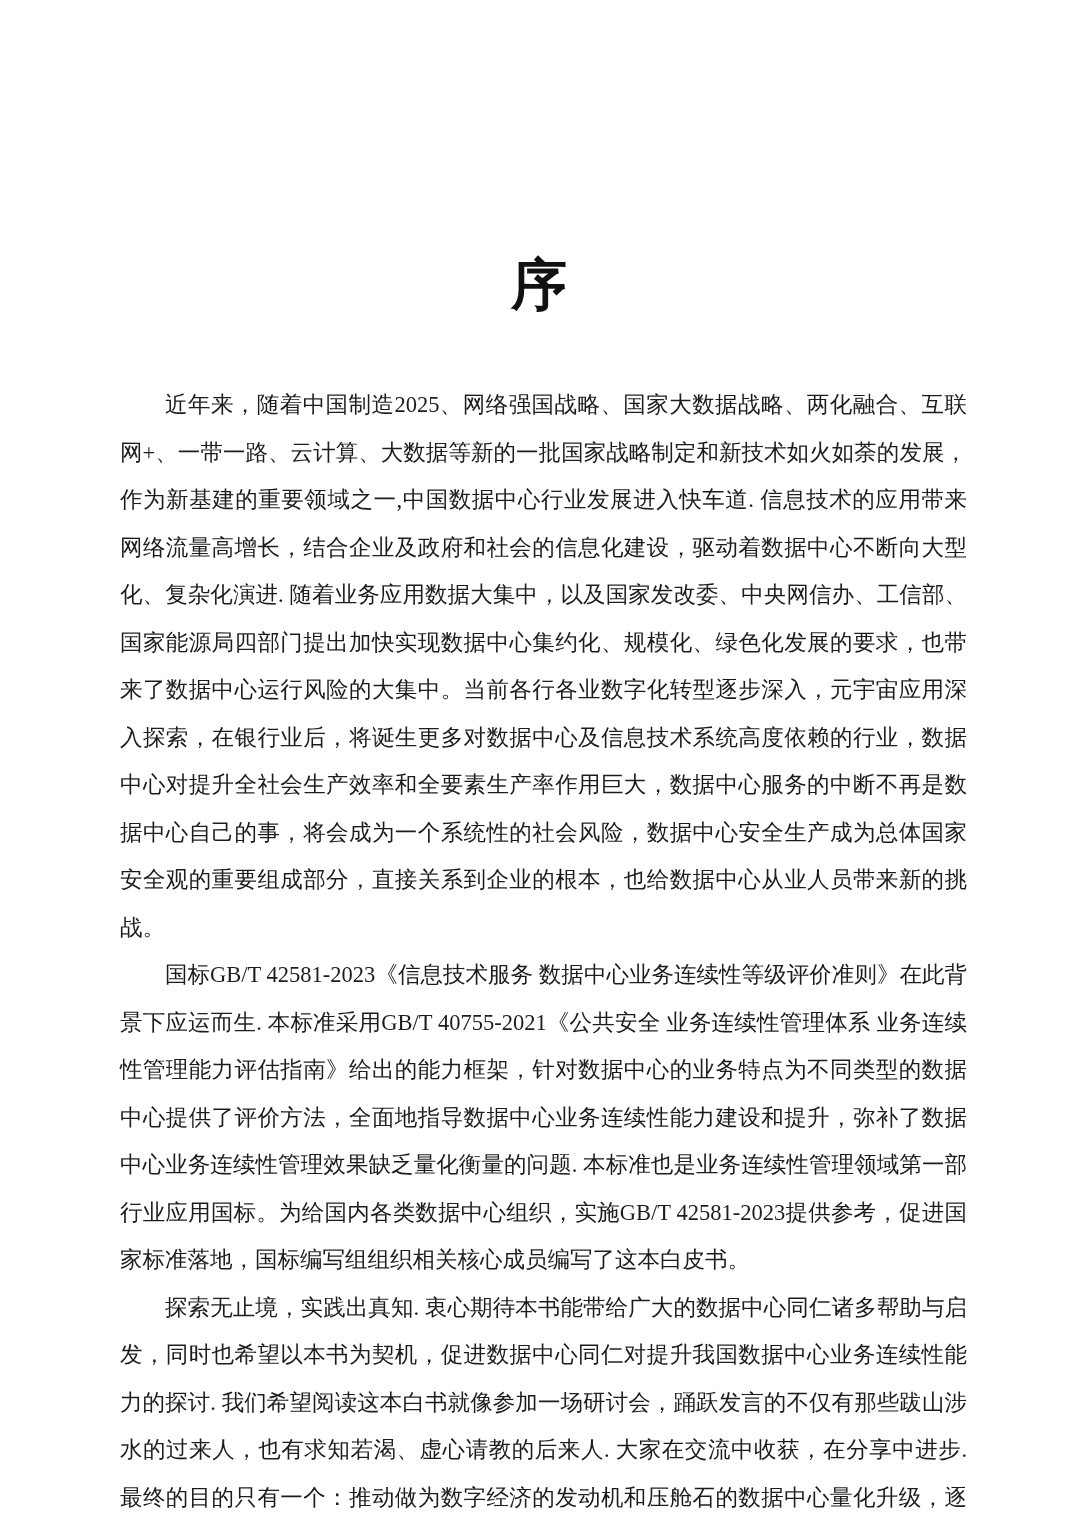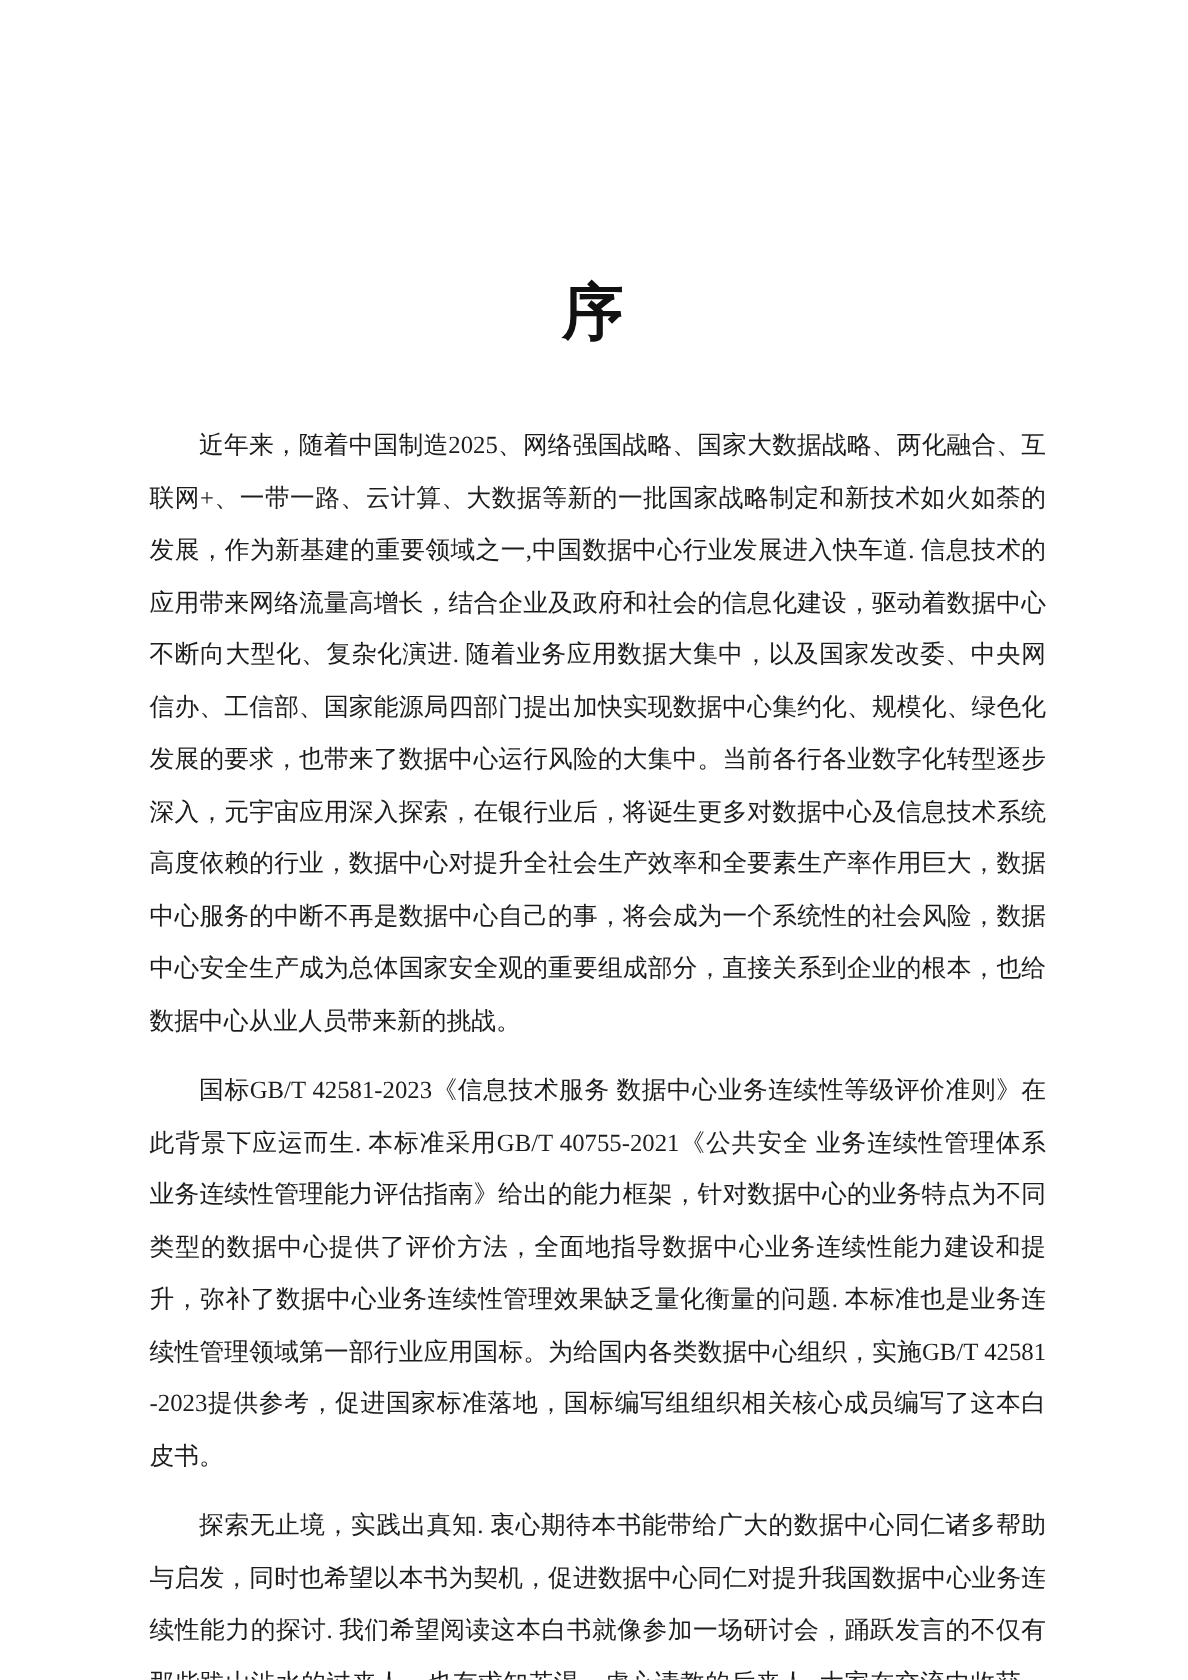--- a/index.html
+++ b/index.html
@@ -30,21 +30,21 @@
     color: #111111;
   }
   .doc-body {
     margin: 62px 113px 0 120px; 
     font-size: 22.5px;
     line-height: 47.5px;
     text-align: justify;
     text-justify: inter-ideograph;
   }
   .doc-body p {
-    margin: 16px;
+    margin: 0;
     padding: 0;
     text-indent: 2em;
     word-break: break-all;
   }
 </style>
 </head>
 <body>
 
 <div class="page">
 

